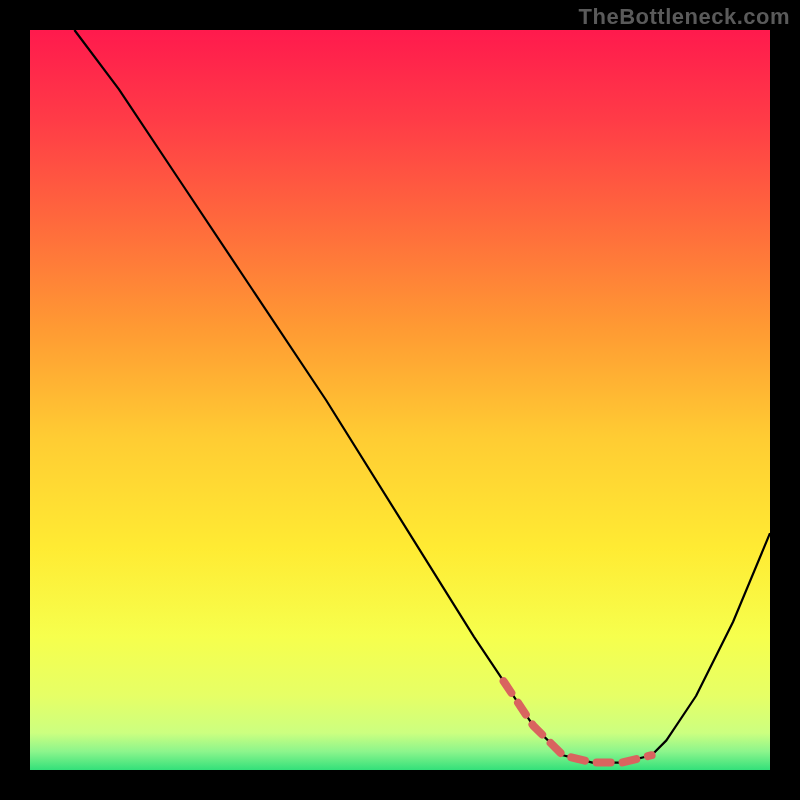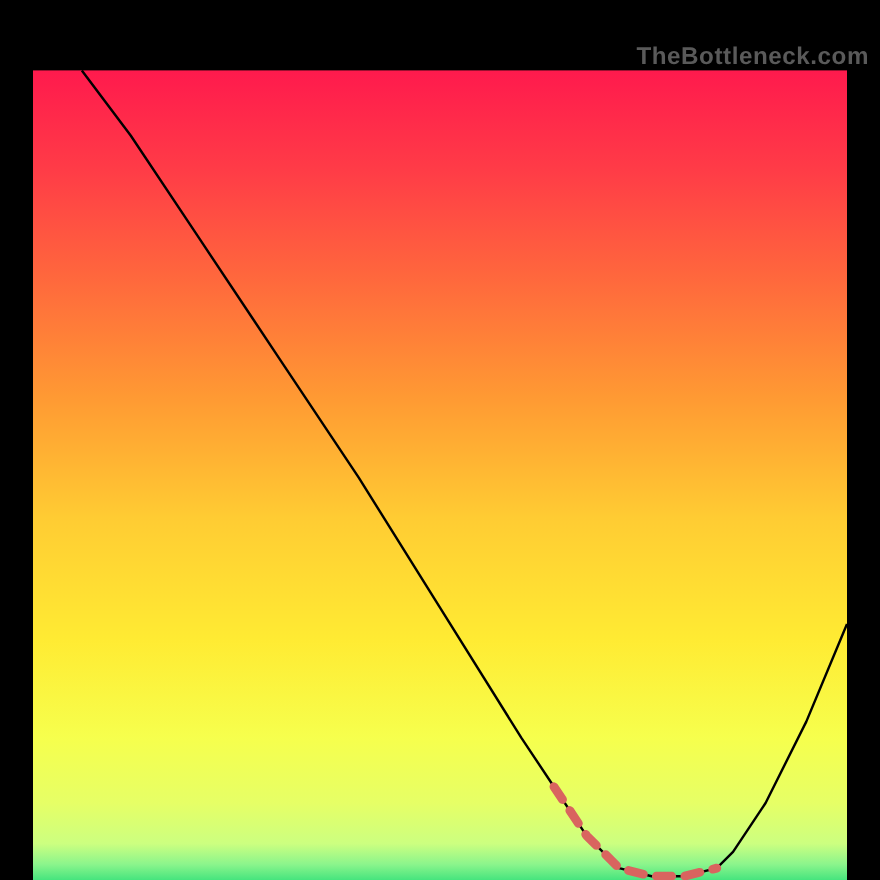--- a/index.html
+++ b/index.html
@@ -9,21 +9,20 @@
     height: 800px;
     background: #000;
     font-family: Arial, Helvetica, sans-serif;
     overflow: hidden;
   }
   .container {
     position: relative;
     width: 800px;
     height: 739px;
     background: #000;
-    margin-top: 34px;
   }
   .watermark {
     position: absolute;
     top: 4px;
     right: 10px;
     color: #5a5a5a;
     font-size: 22px;
     font-weight: bold;
     letter-spacing: 0.5px;
     z-index: 5;

